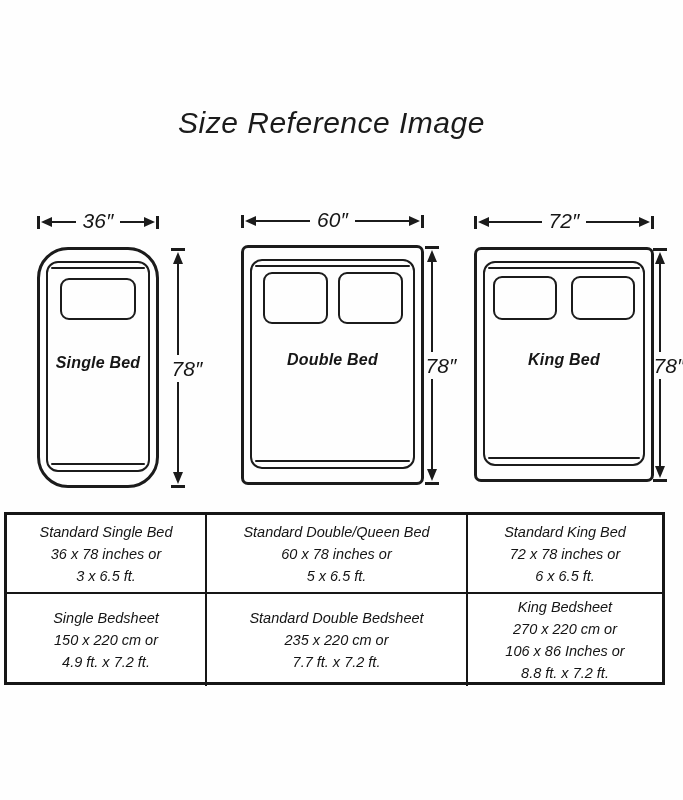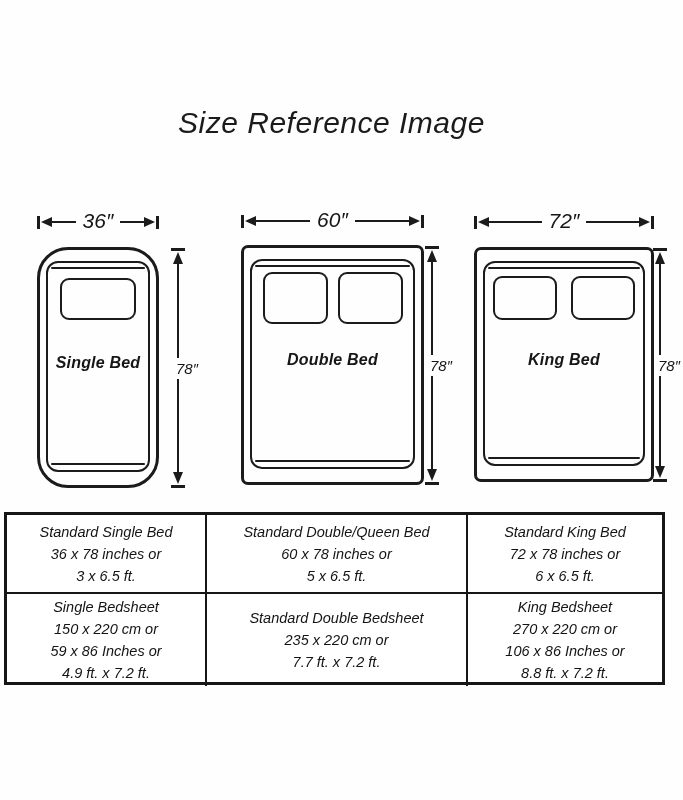--- a/index.html
+++ b/index.html
@@ -70,21 +70,21 @@
     border-left: 5px solid transparent; border-right: 5px solid transparent;
     border-bottom: 12px solid #1b1b1b;
   }
   .v-arrow .head-down {
     width: 0; height: 0; margin-bottom: 1px;
     border-left: 5px solid transparent; border-right: 5px solid transparent;
     border-top: 12px solid #1b1b1b;
   }
   .v-arrow .line { width: 2.5px; flex: 1; background: #1b1b1b; }
   .v-arrow .dim-label {
-    font-size: 15px;
+    font-size: 21px;
     line-height: 1;
     padding: 3px 0;
     transform: translateX(9px);
     white-space: nowrap;
     text-align: center;
   }
 
   
   .bed-outer {
     position: absolute;
@@ -290,21 +290,20 @@
 
     <div class="cell last-col">
       <div>Standard King Bed</div>
       <div>72 x 78 inches or</div>
       <div>6 x 6.5 ft.</div>
     </div>
 
     <div class="cell last-row">
       <div>Single Bedsheet</div>
       <div>150 x 220 cm or</div>
-      <div>59 x 86 Inches or</div>
       <div>4.9 ft. x 7.2 ft.</div>
     </div>
 
     <div class="cell last-row">
       <div>Standard Double Bedsheet</div>
       <div>235 x 220 cm or</div>
       <div>7.7 ft. x 7.2 ft.</div>
     </div>
 
     <div class="cell last-col last-row">

